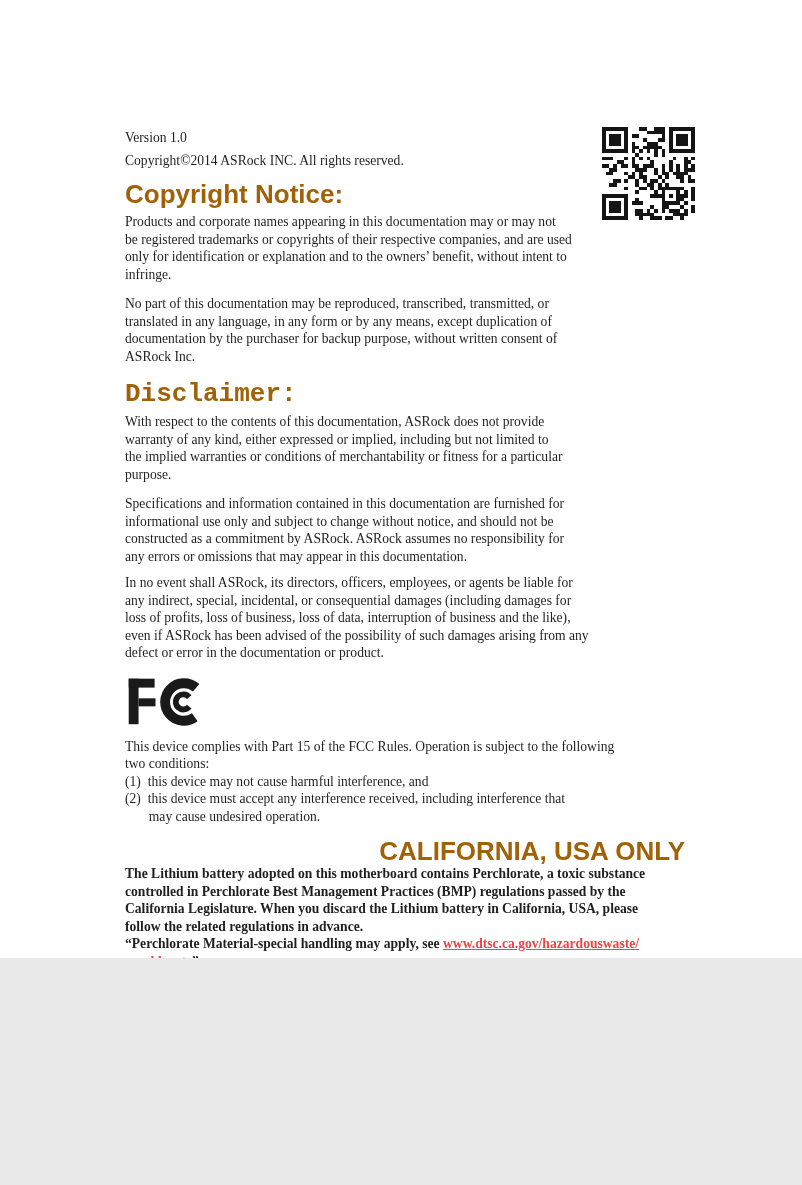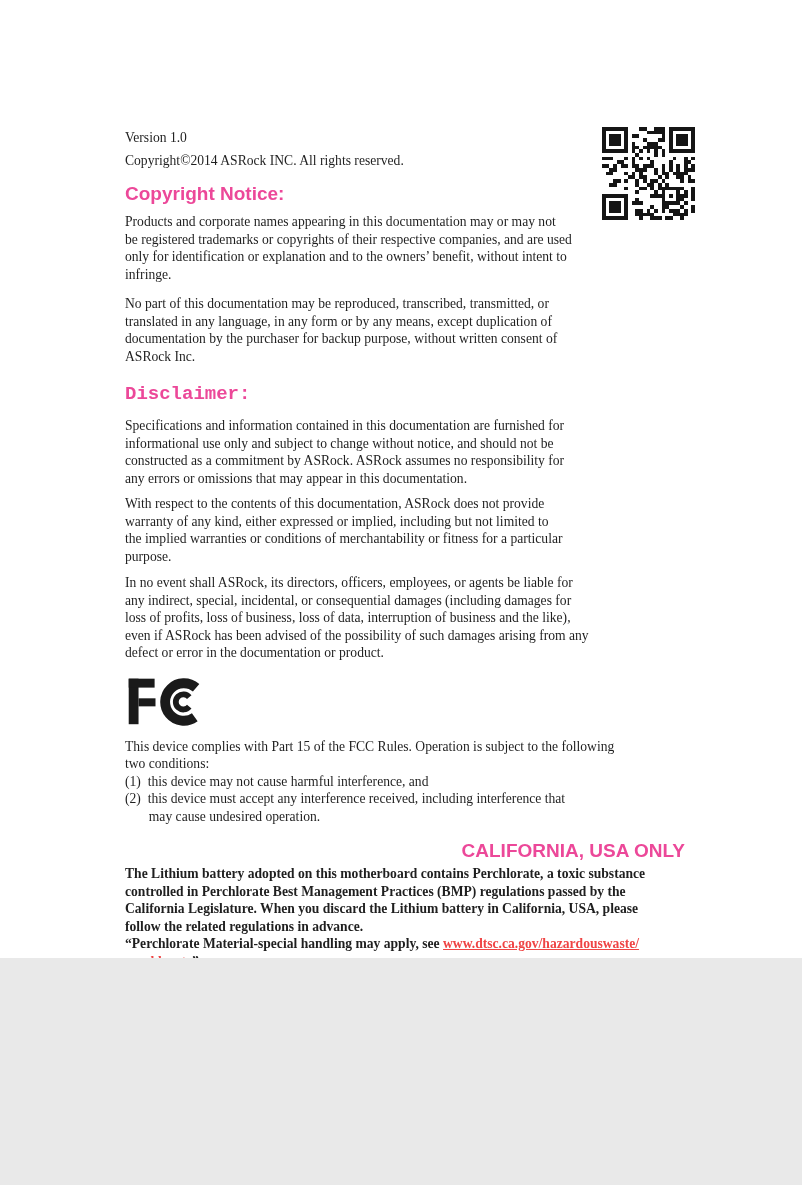--- a/index.html
+++ b/index.html
@@ -18,23 +18,23 @@
     color:#1f1f1f;
   }
   .meta-line{
     font-size:13.6px;
     line-height:23px;
     white-space:pre-wrap;
   }
   h2{
     font-family:"Liberation Sans", sans-serif;
     font-weight:600;
-    font-size:19px;
+    font-size:26px;
     line-height:22px;
-    color:#ec4899;
+    color:#a16207;
     margin:0;
   }
   .h-copyright{margin-top:11px;}
   .h-disclaimer{margin-top:18px;font-family:Liberation Mono, monospace;}
   .h-california{margin-top:15px;text-align:right;}
   p.body{
     font-size:13.6px;
     line-height:17.5px;
     margin:8px 0 0 0;
     white-space:pre-wrap;
@@ -381,28 +381,28 @@
     <p class="body">Products and corporate names appearing in this documentation may or may not
 be registered trademarks or copyrights of their respective companies, and are used
 only for identification or explanation and to the owners’ benefit, without intent to
 infringe.</p>
     <p class="body first">No part of this documentation may be reproduced, transcribed, transmitted, or
 translated in any language, in any form or by any means, except duplication of
 documentation by the purchaser for backup purpose, without written consent of
 ASRock Inc.</p>
 
     <h2 class="h-disclaimer">Disclaimer:</h2>
+    <p class="body">With respect to the contents of this documentation, ASRock does not provide
+warranty of any kind, either expressed or implied, including but not limited to
+the implied warranties or conditions of merchantability or fitness for a particular
+purpose.</p>
     <p class="body first">Specifications and information contained in this documentation are furnished for
 informational use only and subject to change without notice, and should not be
 constructed as a commitment by ASRock. ASRock assumes no responsibility for
 any errors or omissions that may appear in this documentation.</p>
-    <p class="body">With respect to the contents of this documentation, ASRock does not provide
-warranty of any kind, either expressed or implied, including but not limited to
-the implied warranties or conditions of merchantability or fitness for a particular
-purpose.</p>
     <p class="body m9">In no event shall ASRock, its directors, officers, employees, or agents be liable for
 any indirect, special, incidental, or consequential damages (including damages for
 loss of profits, loss of business, loss of data, interruption of business and the like),
 even if ASRock has been advised of the possibility of such damages arising from any
 defect or error in the documentation or product.</p>
 
     <div class="fcc-logo-wrap">
       <svg viewBox="0 0 92 56" xmlns="http://www.w3.org/2000/svg" aria-hidden="true">
         <g fill="#1a1a1a">
           <rect x="2" y="3" width="11" height="51"></rect>

